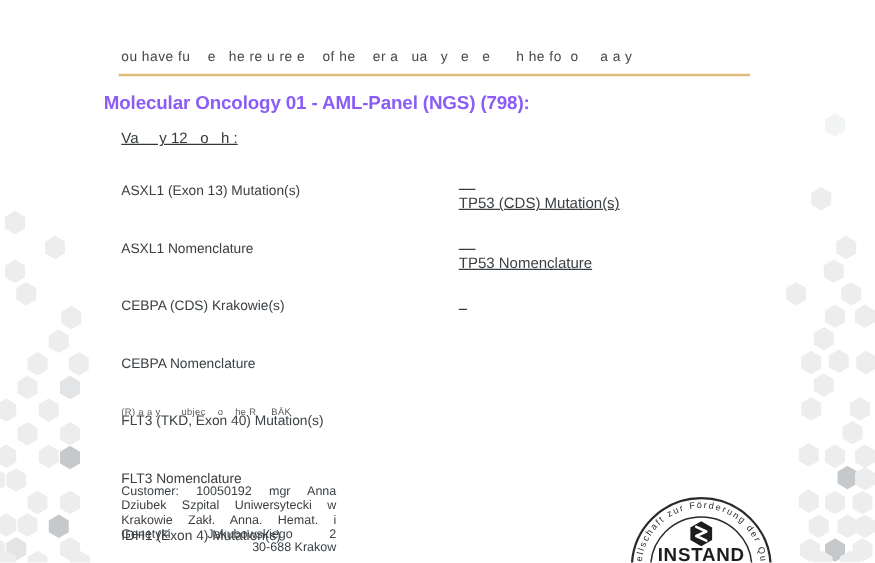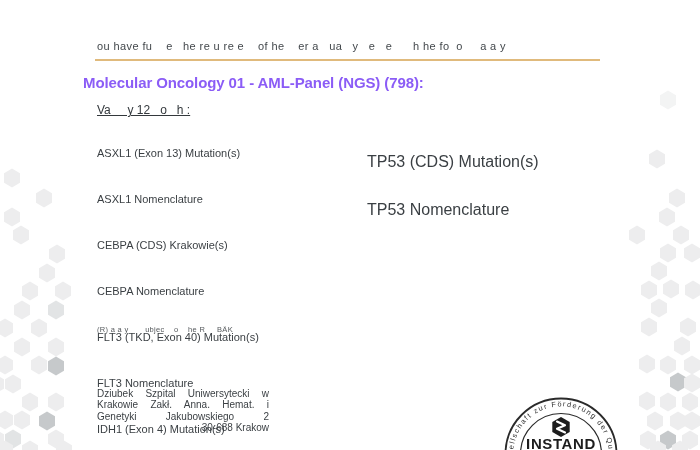--- a/index.html
+++ b/index.html
@@ -35,22 +35,23 @@
     position: absolute; left: 97px; top: 103px;
     font-size: 12px; color: #33383c; white-space: pre; text-decoration: underline;
   }
   .panel-list-left {
     position: absolute; left: 97px; top: 115px;
     font-size: 11px; color: #3a3f43; line-height: 15.35px;
     white-space: pre;
   }
   .panel-list-right {
     position: absolute; left: 367px; top: 122px;
-    font-size: 16px; color: #3a3f43; line-height: 16px;
+    font-size: 12px; color: #3a3f43; line-height: 16px;
     white-space: pre;
+    text-decoration: underline;
   }
   .footnote {
     position: absolute; left: 97px; top: 325px;
     font-size: 7.5px; color: #55595c; letter-spacing: 0.3px; white-space: pre;
   }
   .customer-block {
     position: absolute; left: 97px; top: 388px;
     width: 172px;
     font-size: 10px; color: #3a3f43; line-height: 11.3px;
   }
@@ -164,20 +165,21 @@
   </div>
 
   <div class="panel-list-right">
     <div>TP53 (CDS) Mutation(s)</div>
     <div>TP53 Nomenclature</div>
   </div>
 
   <div class="footnote">(R) a a y       ubjec    o    he R     BÄK</div>
 
   <div class="customer-block">
+    <div class="jline">Customer: 10050192 mgr Anna</div>
     <div class="jline">Dziubek Szpital Uniwersytecki w</div>
     <div class="jline">Krakowie Zakł. Anna. Hemat. i</div>
     <div class="jline">Genetyki Jakubowskiego 2</div>
     <div class="lline">30-688 Krakow</div>
   </div>
 
   <svg class="seal-svg" width="130" height="130" viewBox="0 0 130 130">
     <circle cx="65" cy="65" r="55.5" fill="#ffffff" stroke="#2a2a2a" stroke-width="1.8"></circle>
     <circle cx="65" cy="65" r="40.5" fill="none" stroke="#2a2a2a" stroke-width="1.2"></circle>
     <defs>

